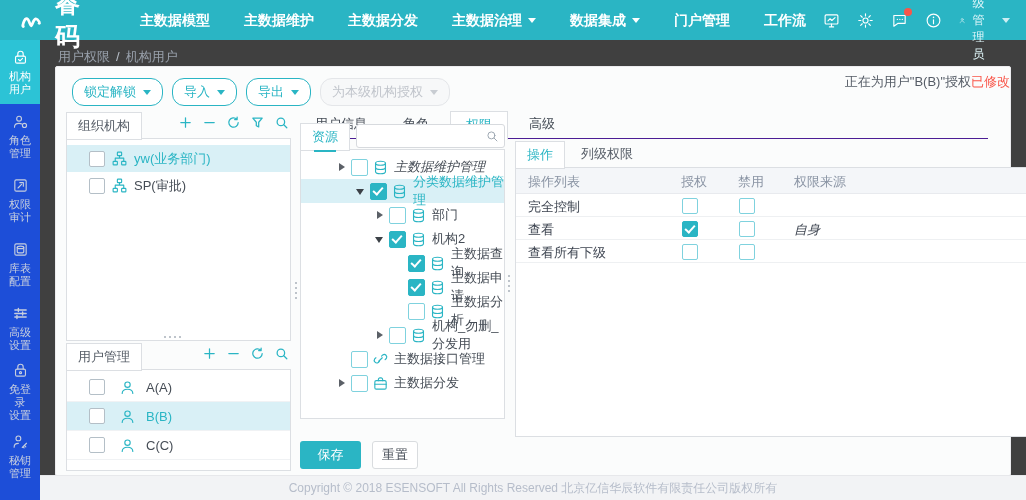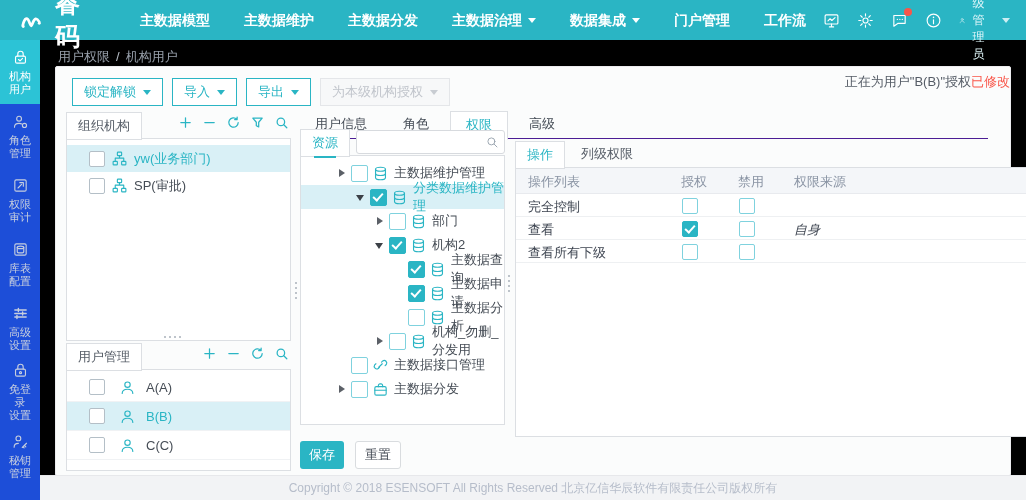--- a/index.html
+++ b/index.html
@@ -29,29 +29,29 @@
 
   
   .sidebar{position:absolute;left:0;top:40px;width:40px;bottom:0;background:#1d4ed8;z-index:5;}
   .side-item{height:64px;display:flex;flex-direction:column;align-items:center;justify-content:center;
              gap:4px;color:#c6cede;cursor:pointer;}
   .side-item svg{width:17px;height:17px;}
   .side-item .slab{font-size:11px;line-height:13px;text-align:center;width:30px;}
   .side-item.active{background:#2cc3d6;color:#fff;}
 
   
-  .main{position:absolute;left:40px;top:40px;right:0;bottom:0;background:#000000;}
+  .main{position:absolute;left:40px;top:40px;right:0;bottom:0;background:#404040;}
   .breadcrumb{padding:8px 0 0 18px;font-size:13px;color:#98a0ab;}
   .breadcrumb .sep{margin:0 6px;color:#b9c0c9;}
   .card{position:absolute;left:15px;top:26px;right:15px;bottom:24px;background:#fbfcfc;
         border:1px solid #ececef;border-radius:2px;}
 
   
   .toolbar{position:absolute;left:16px;top:11px;display:flex;gap:9px;}
-  .tbtn{height:26px;padding:0 11px;border:1px solid #2ab5c4;border-radius:0;background:#fff;
+  .tbtn{height:26px;padding:0 11px;border:1px solid #2ab5c4;border-radius:12px;background:#fff;
         color:#2ab5c4;font-size:13px;display:flex;align-items:center;gap:7px;cursor:pointer;white-space:nowrap;}
   .tbtn .caret{border-top-color:#2ab5c4;}
   .tbtn.disabled{border-color:#e4e6e9;background:#f7f8f9;color:#c0c4cb;cursor:default;}
   .tbtn.disabled .caret{border-top-color:#c8ccd2;}
 
   
   .ptab{position:absolute;left:0;top:0;height:26px;padding:0 11px;background:#fff;border:1px solid #dcdfe3;
         font-size:13px;color:#555c66;display:flex;align-items:center;z-index:2;cursor:pointer;text-align:right;}
   .ptab.teal{color:#2ab5c4;}
   .ptab .underline{position:absolute;left:50%;bottom:-2px;transform:translateX(-50%);width:22px;height:2px;background:#2ab5c4;}
@@ -90,21 +90,21 @@
 
   
   .mtabs{position:absolute;left:244px;top:44px;right:22px;height:27px;border-bottom:1px solid #4c1d95;}
   .mtab{position:relative;float:left;height:26px;padding:0 15px;font-size:13px;color:#444b55;
         line-height:26px;cursor:pointer;margin-right:6px;}
   .mtab.active{background:#fff;border:1px solid #dcdfe3;border-bottom:1px solid #fff;color:#2ab5c4;height:27px;}
   .status{position:absolute;right:0;top:6px;font-size:13px;color:#555c66;}
   .status .red{color:#f9564a;}
 
   
-  .res-panel{position:absolute;left:244px;top:62px;width:205px;height:296px;}
+  .res-panel{position:absolute;left:244px;top:56px;width:205px;height:296px;}
   .res-search{position:absolute;left:56px;top:1px;right:0;height:22px;border:1px solid #d7dade;border-radius:3px;
               background:#fff;}
   .res-search input{position:absolute;left:6px;top:1px;right:24px;height:18px;border:0;outline:none;
               font-size:12px;font-family:inherit;background:transparent;color:#444;}
   .res-search svg{position:absolute;right:5px;top:4px;width:14px;height:14px;color:#98a2ad;}
   .res-row{height:24px;font-size:13px;}
   .res-row .node-ic{margin:0 5px 0 4px;}
   .res-row .cb{width:15px;height:15px;}
   .res-row .cb.checked::after{left:4px;top:1px;}
 
@@ -114,21 +114,21 @@
          display:flex;align-items:center;cursor:pointer;}
   .rt-head{position:relative;height:25px;background:#f4f6f9;border-bottom:1px solid #e8eaee;}
   .rt-head span{position:absolute;top:5px;font-size:13px;color:#8a94a4;}
   .rt-row{position:relative;height:22px;border-bottom:1px solid #eef0f2;}
   .rt-row .rlab{position:absolute;left:12px;top:4px;font-size:13px;color:#3d4450;}
   .rt-row .src{position:absolute;left:278px;top:4px;font-size:13px;color:#3d4450;font-style:italic;}
   .rt-row .cb{position:absolute;top:4px;width:14px;height:14px;}
 
   
   .actions{position:absolute;left:244px;top:374px;display:flex;gap:11px;}
-  .btn-save{width:44px;height:28px;background:#2ab5c4;color:#fff;border:0;border-radius:3px;
+  .btn-save{width:61px;height:28px;background:#2ab5c4;color:#fff;border:0;border-radius:3px;
             font-size:13px;font-family:inherit;cursor:pointer;}
   .btn-reset{width:46px;height:28px;background:#fff;color:#444b55;border:1px solid #d9dcdf;border-radius:3px;
             font-size:13px;font-family:inherit;cursor:pointer;}
 
   
   .footer{position:absolute;left:0;right:0;bottom:0;height:24px;background:#f2f3f5;border-top:1px solid #e7e8eb;
           text-align:center;font-size:12px;color:#b6bdca;line-height:24px;}
 </style>
 </head>
 <body>
@@ -447,21 +447,21 @@
         </div>
       <div class="res-search">
         <input id="res-search-input" value="" style="">
         <span id="res-search-ic"><svg viewBox="0 0 24 24" style="width:14px;height:14px">
               <circle cx="11" cy="11" r="6"></circle>
               <path d="M15.6 15.6L20.5 20.5"></path>
             </svg></span>
       </div>
       <div class="pbody" id="res-body">
           <div style="height: 5px;"></div>
-          <div class="tree-row res-row" style="padding-left: 35px;">
+          <div class="tree-row res-row" style="padding-left: 35px; font-style: italic;">
             <span class="arrow right"></span>
             <span class="cb tealb"></span>
             <span class="node-ic">
               <svg viewBox="0 0 24 24">
                 <ellipse cx="12" cy="6" rx="7" ry="2.8"></ellipse>
                 <path d="M5 6v12c0 1.6 3.1 2.8 7 2.8s7-1.2 7-2.8V6"></path>
                 <path d="M5 12c0 1.6 3.1 2.8 7 2.8s7-1.2 7-2.8"></path>
               </svg>
             </span>
             <span class="lab">主数据维护管理</span>

